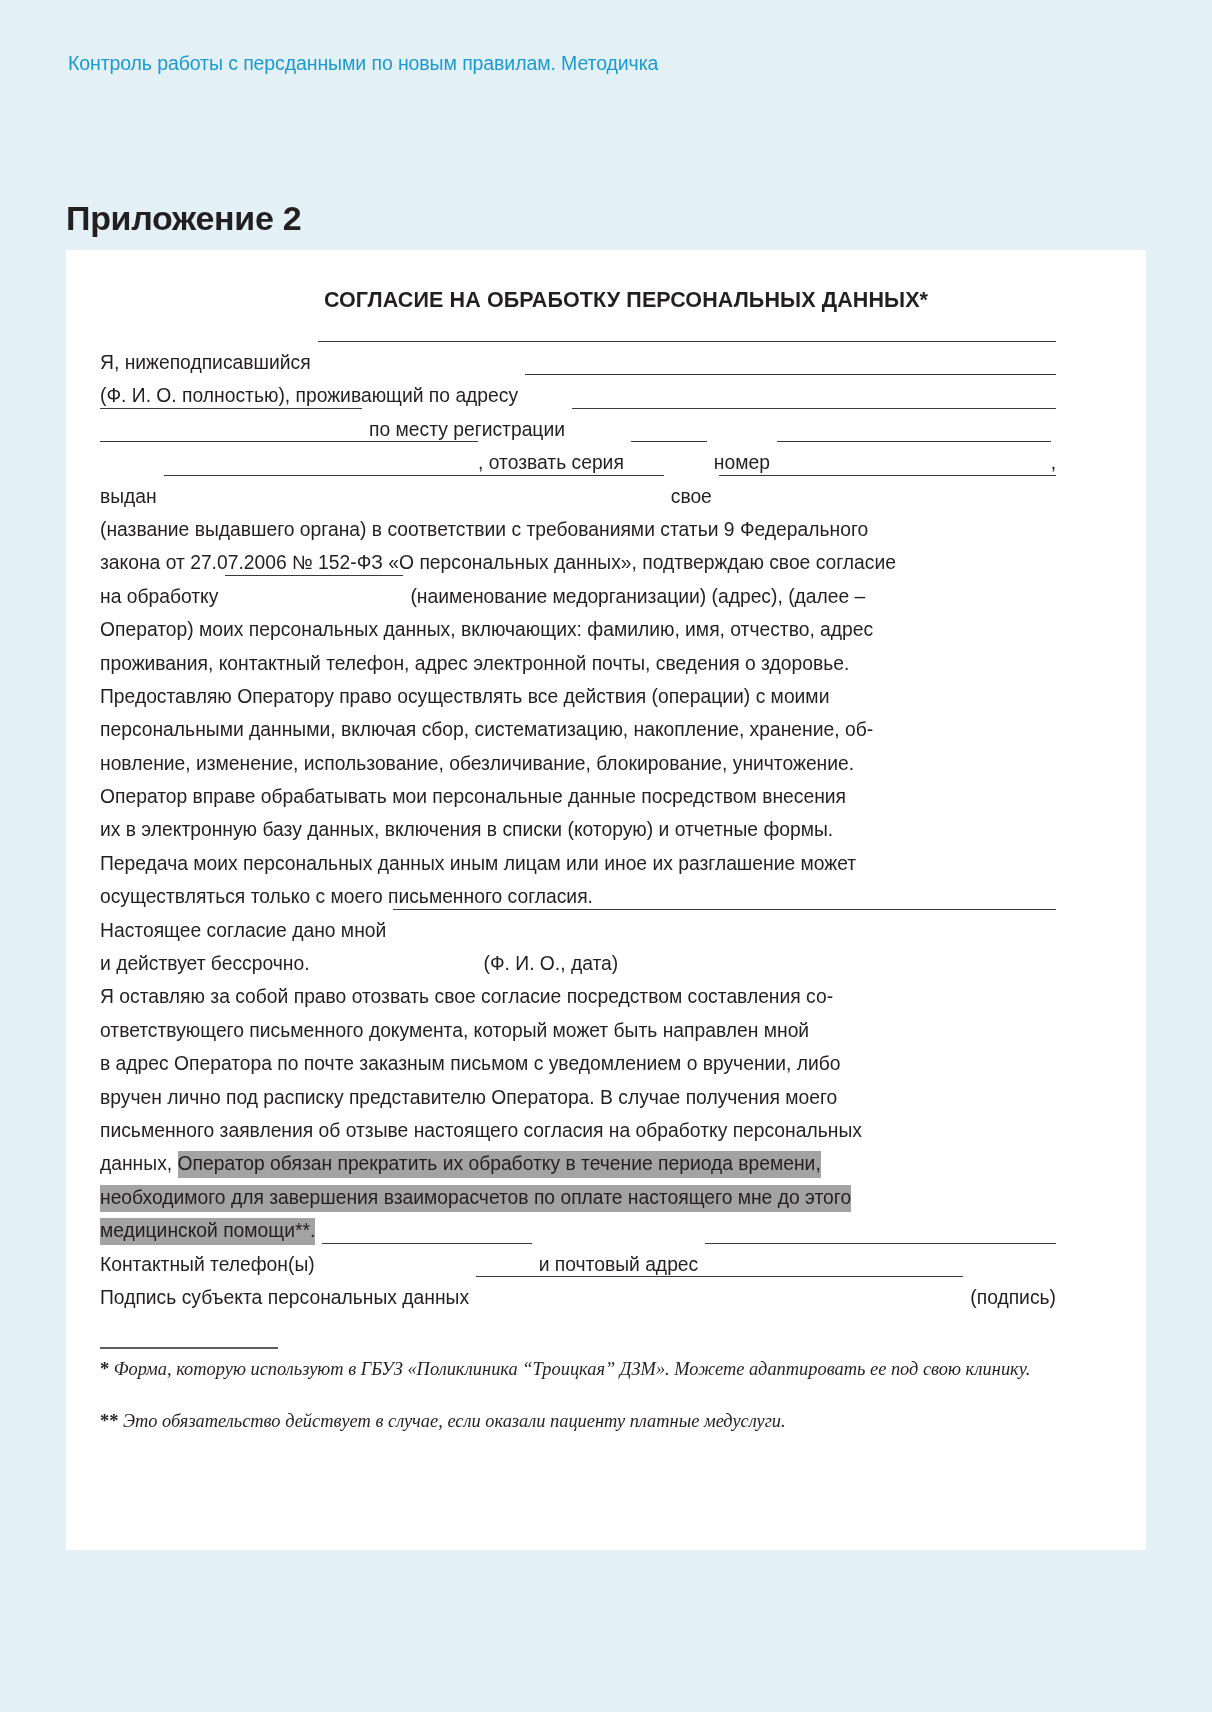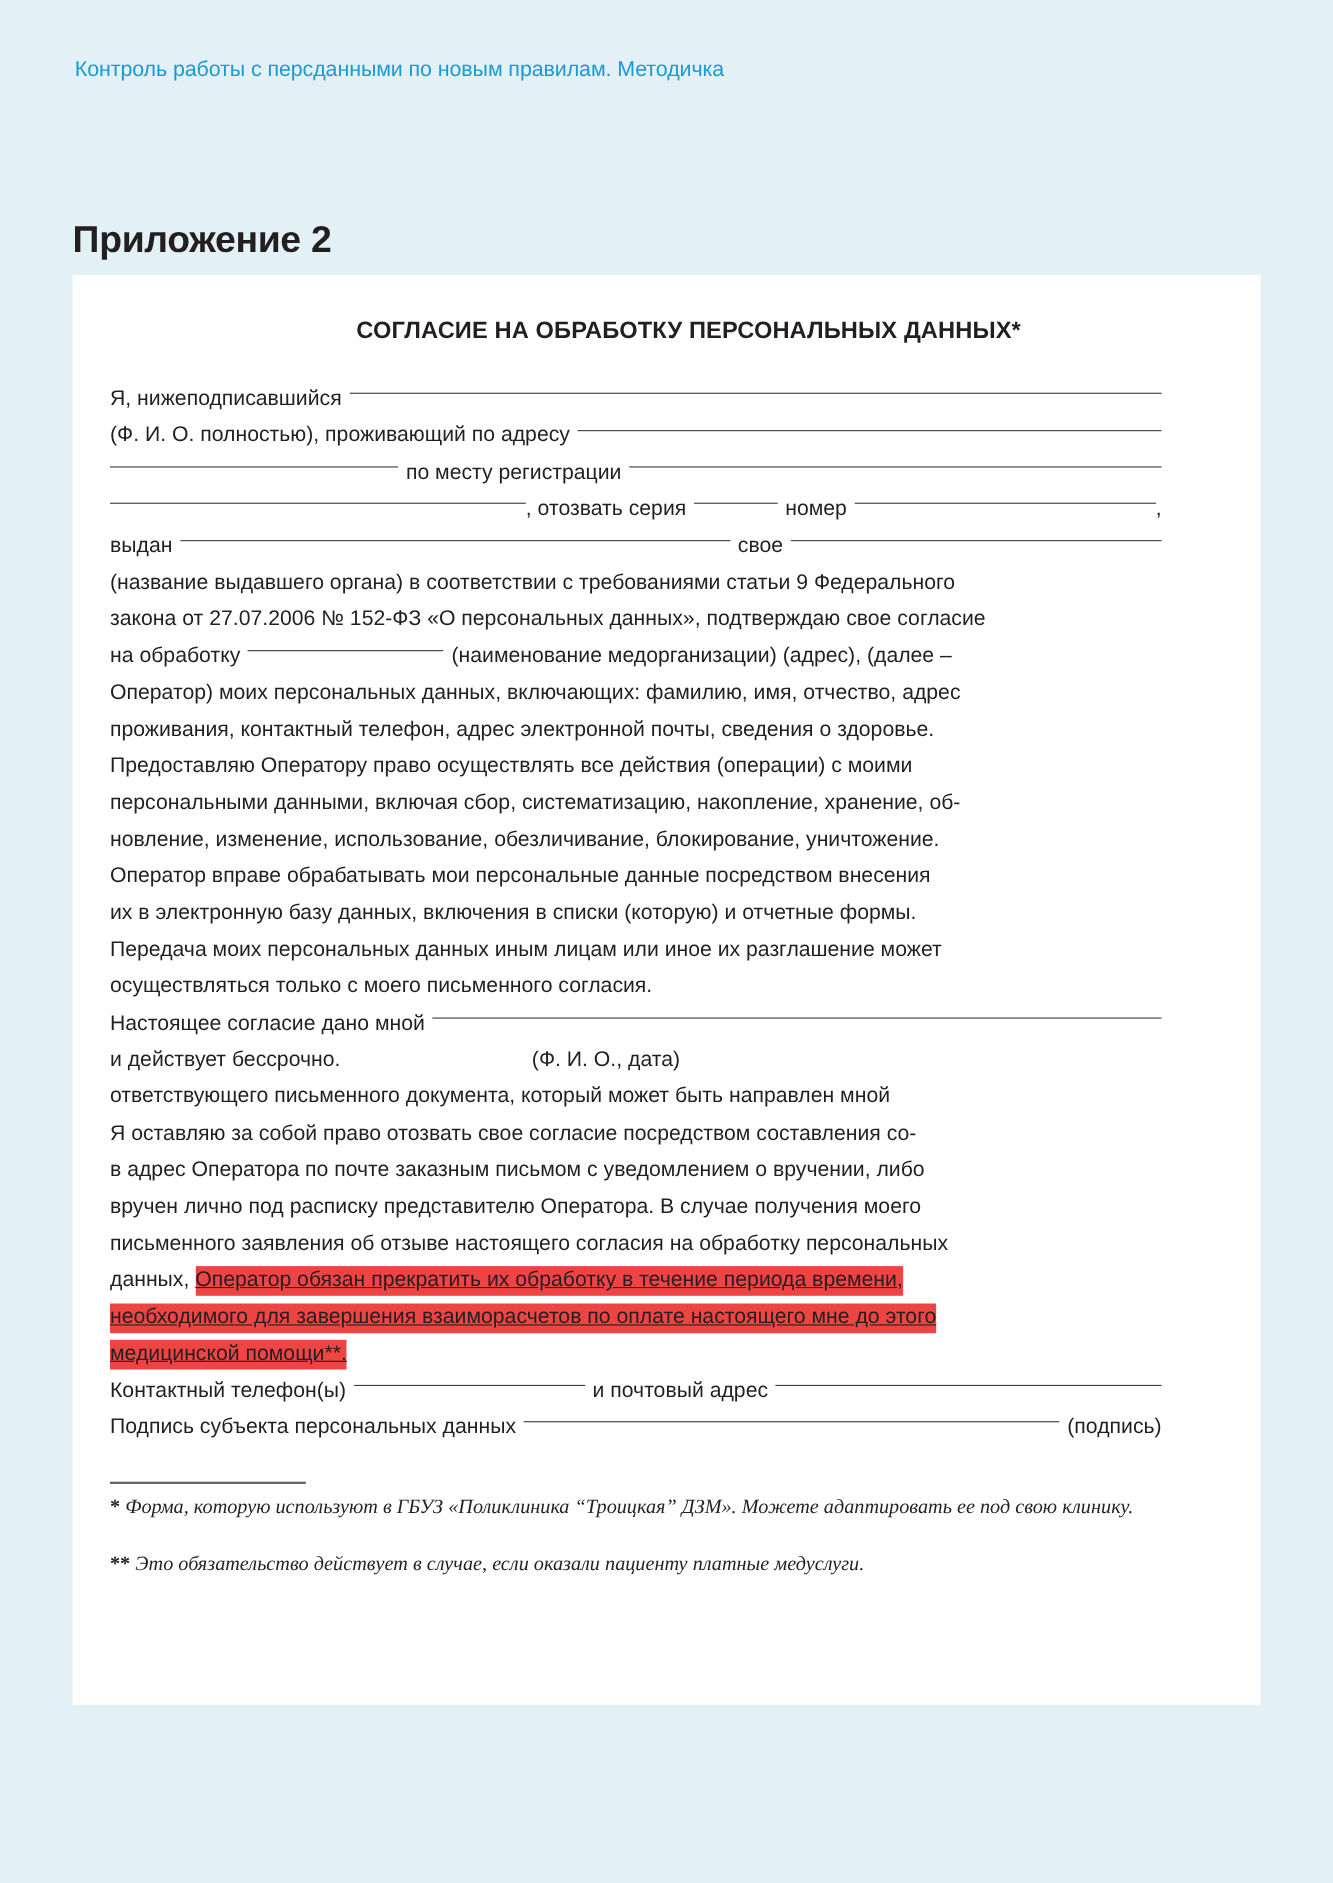--- a/index.html
+++ b/index.html
@@ -65,42 +65,41 @@
     top: 96px;
     width: 956px;
     font-size: 19.3px;
     line-height: 33.4px;
     color: #231f20;
   }
   .line {
     white-space: nowrap;
     height: 33.4px;
     display: flex;
-    align-items: center;
+    align-items: flex-start;
   }
   .line.plain {
     display: block;
     white-space: nowrap;
   }
   .rule {
     display: inline-block;
     border-bottom: 1.6px solid #3a3a3a;
     height: 0;
     position: relative;
     top: -5px;
     flex: none;
   }
   .rule.grow { flex: 1 1 auto; }
   .gap-s { display:inline-block; width: 7px; }
   .hl {
-    background: #ef4444;
+    background: #a3a3a3;
     box-decoration-break: clone;
     -webkit-box-decoration-break: clone;
     padding: 2px 0 4px 0;
-    text-decoration: underline;
   }
   .fn-rule {
     position: absolute;
     left: 34px;
     top: 1097px;
     width: 178px;
     border-bottom: 2.4px solid #5c5c5c;
   }
   .footnotes {
     position: absolute;
@@ -203,22 +202,22 @@
         <span class="gap-s"></span>
         <span class="rule grow" style="min-width:430px"></span>
       </div>
 
       <div class="line">
         <span>и действует бессрочно.</span>
         <span class="gap-s" style="width:174px"></span>
         <span>(Ф. И. О., дата)</span>
       </div>
 
+      <div class="line plain">Я оставляю за собой право отозвать свое согласие посредством составления со-</div>
       <div class="line plain">ответствующего письменного документа, который может быть направлен мной</div>
-      <div class="line plain">Я оставляю за собой право отозвать свое согласие посредством составления со-</div>
       <div class="line plain">в адрес Оператора по почте заказным письмом с уведомлением о вручении, либо</div>
       <div class="line plain">вручен лично под расписку представителю Оператора. В случае получения моего</div>
       <div class="line plain">письменного заявления об отзыве настоящего согласия на обработку персональных</div>
 
       <div class="line plain">
         <span>данных,</span>
         <span class="hl">Оператор обязан прекратить их обработку в течение периода времени,</span>
       </div>
       <div class="line plain">
         <span class="hl">необходимого для завершения взаиморасчетов по оплате настоящего мне до этого</span>

